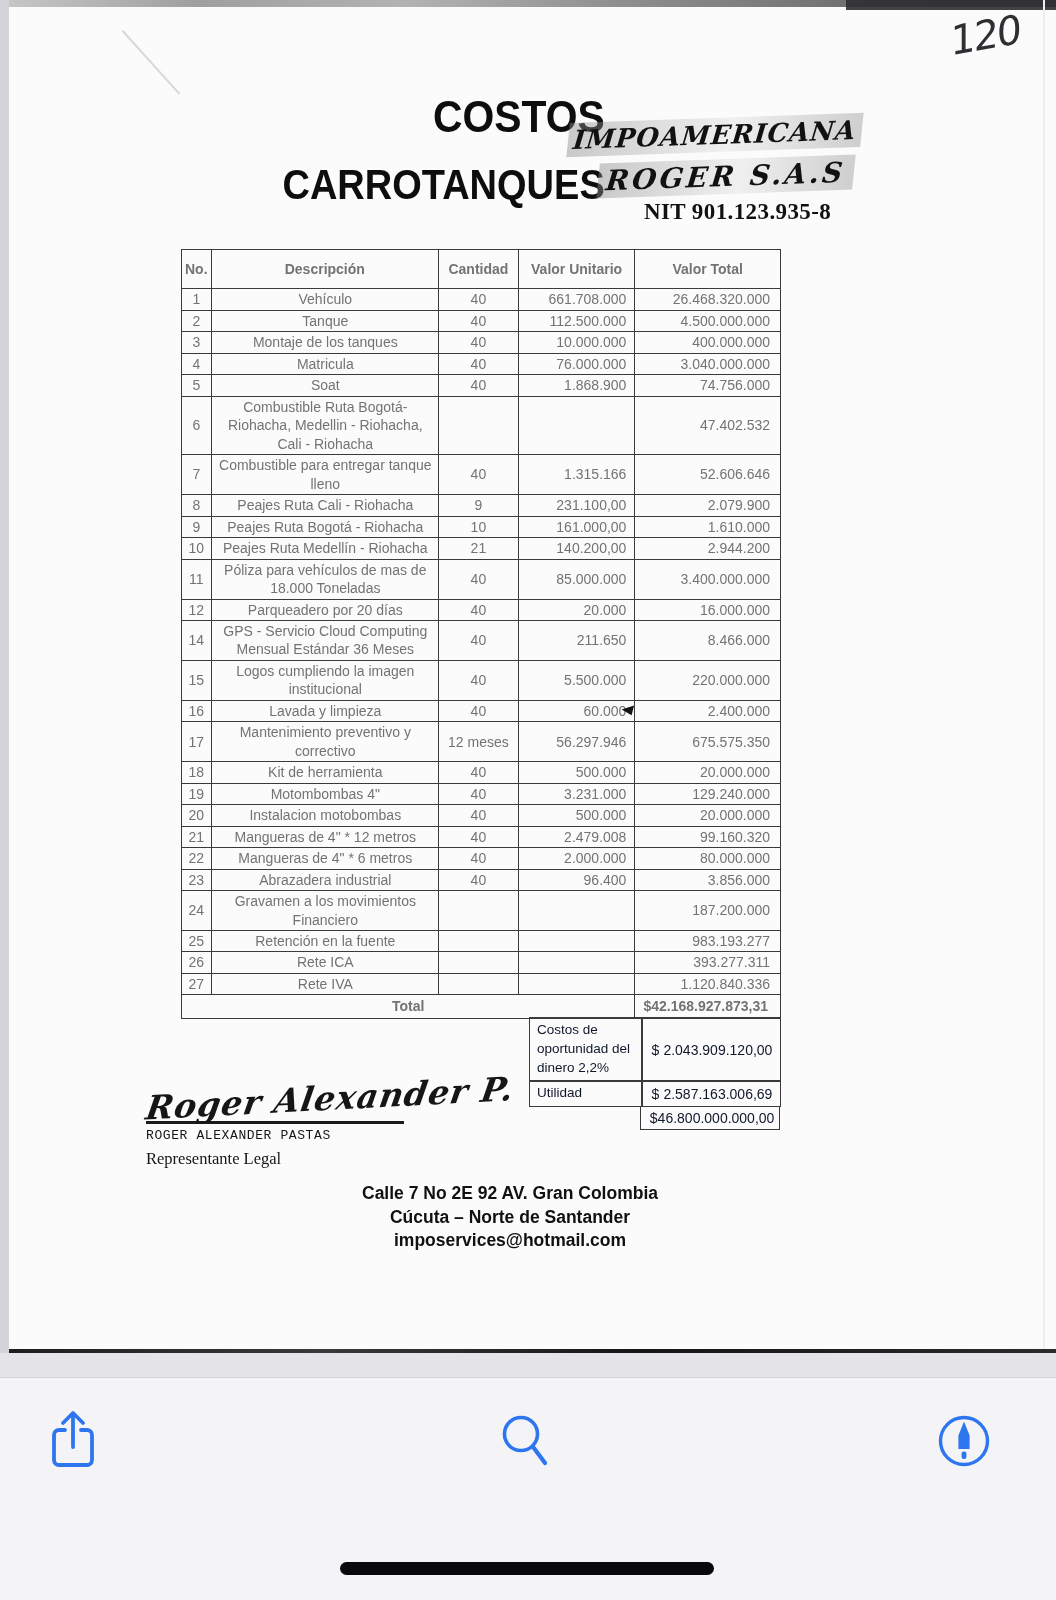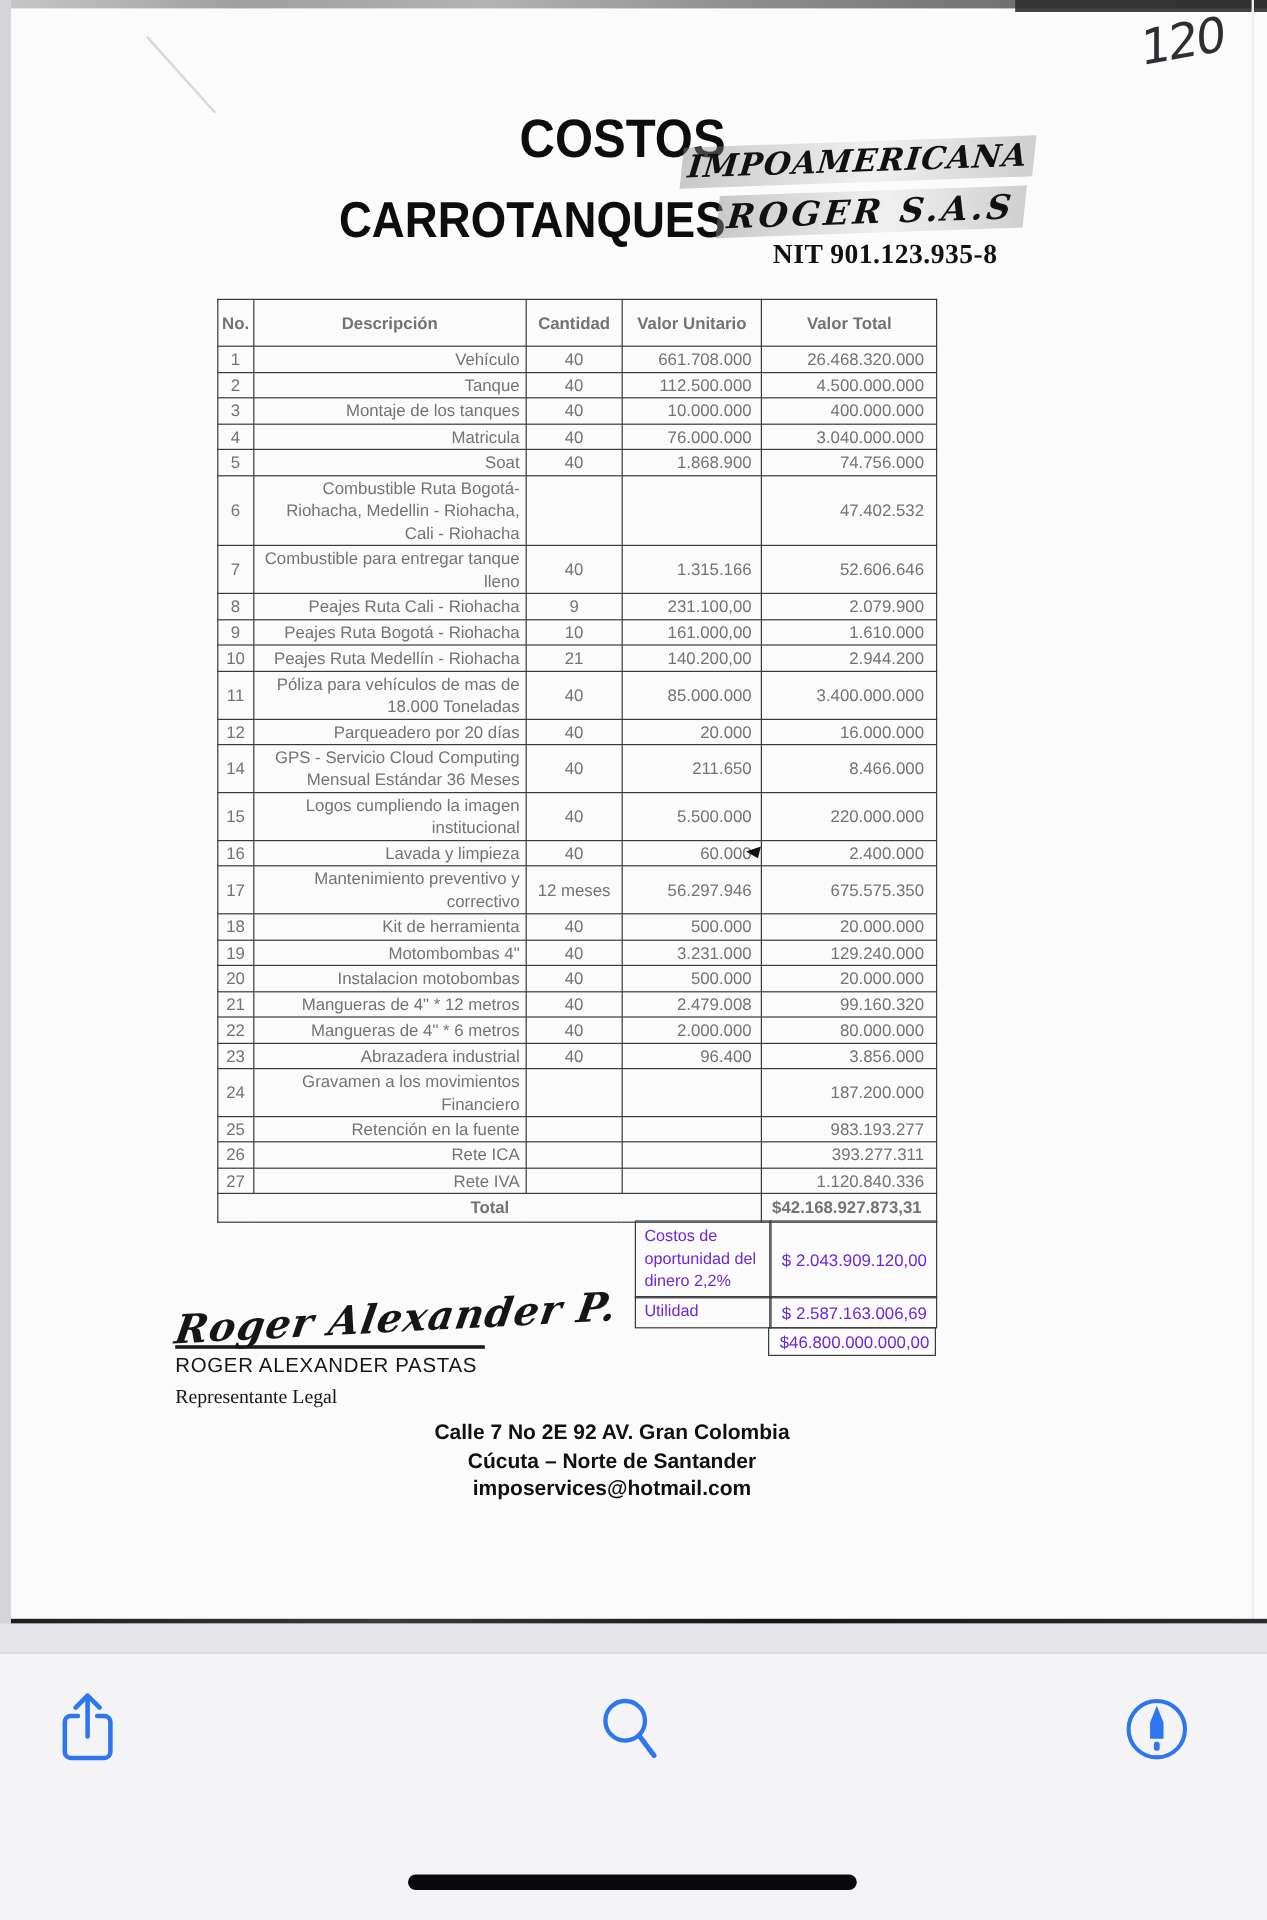--- a/index.html
+++ b/index.html
@@ -37,47 +37,47 @@
   .stamp-line2 { font-size:28px; letter-spacing:3px; margin:7px 0 0 30px; padding:1px 8px; }
   .stamp-nit { font-family:"Liberation Serif", serif; font-weight:bold; font-size:23px; letter-spacing:.4px; margin:5px 0 0 76px; }
 
   
   .table-wrap { position:absolute; left:181px; top:225px; width:600px; }
   table { border-collapse:collapse; width:600px; color:#737373; font-size:14px; line-height:1.32;margin-top:24px; }
   td,th { border:1.6px solid #3a3a3c; padding:1px 5px; vertical-align:middle; }
   th { font-size:14px; padding:10px 3px; }
   .col-0 { width:29px; } .col-1 { width:249px; } .col-2 { width:82px; } .col-3 { width:121px; } .col-4 { width:139px; }
   .cell-no { text-align:center; }
-  .cell-desc { text-align:right; padding-left:6px; }
+  .cell-desc { text-align:center; padding-left:6px; }
   .cell-cant { text-align:center; }
   .cell-vu { text-align:right; padding-right:8px; }
   .cell-vt { text-align:right; padding-right:10px; }
   .total-label { font-weight:bold; text-align:center; padding:2px; }
   .total-value { font-weight:bold; }
   .flex-money { display:flex; justify-content:space-between; align-items:center; padding:0 2px 0 3px; }
 
   
-  .summary { width:254px; margin-left:348px; margin-top:-1.6px; font-size:13.5px; color:#6d28d9; }
+  .summary { width:254px; margin-left:348px; margin-top:-1.6px; font-size:13.5px; color:#0f172a; }
   .summary-row { display:flex; margin-top:-1.6px; }
   .summary-label { width:114px; border:1.6px solid #3a3a3c; padding:3px 5px 3px 7px; line-height:1.4; }
   .summary-value { width:140px; margin-left:-1.6px; border:1.6px solid #3a3a3c;
     display:flex; justify-content:space-between; align-items:center; padding:3px 8px 3px 9px; font-size:14px; }
   .summary-row.no-label { margin-left:112.4px; }
 
   
   .mark-arrow { position:absolute; left:622px; top:704px; width:0; height:0;
     border-right:11px solid #141414; border-top:7px solid transparent; border-bottom:3px solid transparent;
     transform:rotate(14deg); }
 
   
   .signature { position:absolute; left:146px; top:1080px; width:320px; color:#161616; }
   .sig-script { font-family:"DejaVu Serif", serif; font-style:italic; font-weight:bold; font-size:33px;
     letter-spacing:1px; transform:rotate(-3deg) skewX(-12deg); white-space:nowrap; }
   .sig-line { width:258px; height:2.5px; background:#1b1b1b; margin-top:2px; }
-  .sig-name { font-family:Liberation Sans, sans-serif; font-size:17px; letter-spacing:.6px; margin-top:4px; }
+  .sig-name { font-family:Liberation Mono, monospace; font-size:13px; letter-spacing:.6px; margin-top:4px; }
   .sig-role { font-family:"Liberation Serif", serif; font-size:16.5px; margin-top:6px; }
 
   
   .address { position:absolute; left:320px; top:1182px; width:380px; text-align:center;
     font-weight:bold; font-size:17.5px; line-height:23.5px; color:#101010; }
 
   
   .toolbar { position:absolute; left:0; top:1379px; width:1056px; height:221px; background:#f4f4f6; }
   .toolbar-btn { position:absolute; background:none; border:none; cursor:pointer; padding:0; }
   .btn-share { left:48px; top:28px; }

